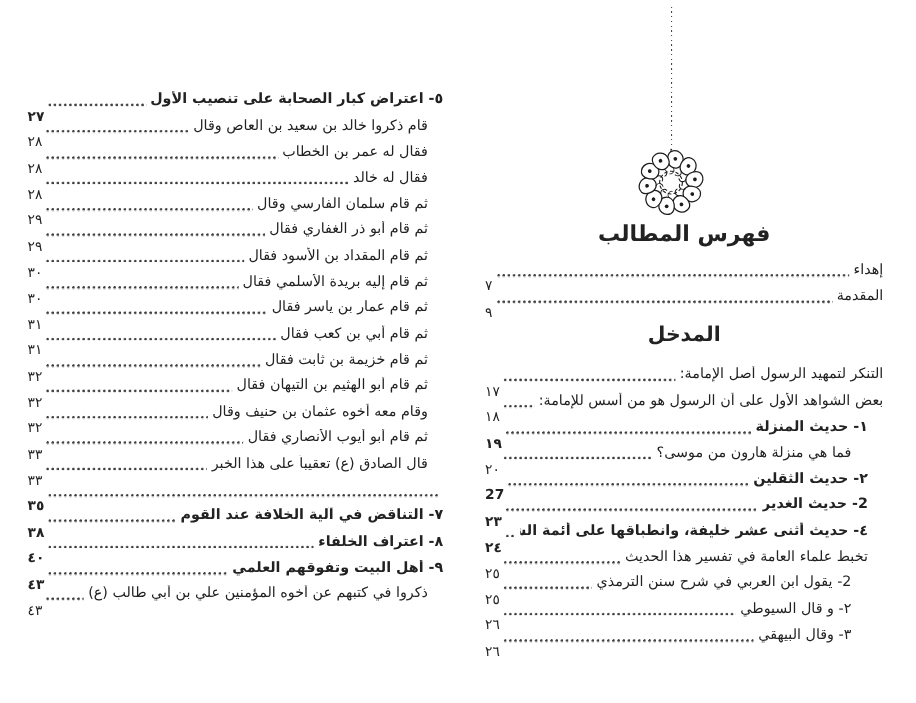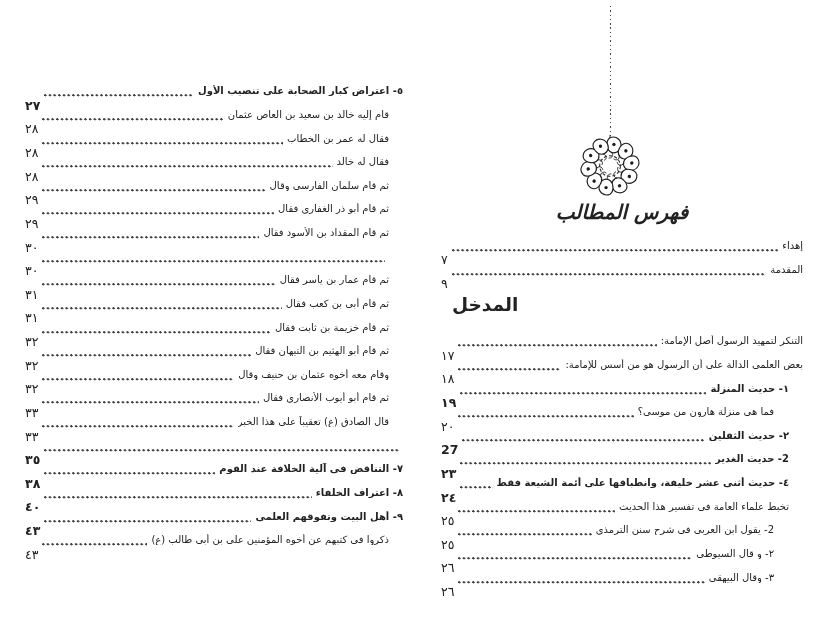--- a/index.html
+++ b/index.html
@@ -12,31 +12,31 @@
   .left-page{left:25px;width:378px;}
   .right-page{left:441px;width:362px;}
 
   
   .ornament{position:absolute;top:6px;left:138px;width:62px;}
   .hanger{width:1px;height:132px;margin:0 auto;
     background:repeating-linear-gradient(to bottom,#474747 0 1.3px,transparent 1.3px 4.3px);}
   .rosette{display:block;margin:-3px auto 0;}
 
   .toc-title{position:absolute;top:200px;left:0;right:0;margin:0;
-    text-align:center;font-size:20px;font-weight:700;letter-spacing:0;font-style:italic;}
-  .section-heading{position:absolute;top:294px;left:11px;right:0;margin:0;
-    text-align:left;font-size:18.5px;font-weight:700;}
+    text-align:center;font-size:20px;font-weight:700;letter-spacing:0;}
+  .section-heading{position:absolute;top:294px;left:0;right:0;margin:0;
+    text-align:center;font-size:18.5px;font-weight:700;}
 
   #front-toc{position:absolute;top:233px;left:0;right:0;}
   #front-toc .row{height:24px;}
   #main-toc{position:absolute;top:329px;left:0;right:0;}
   #left-toc{position:absolute;top:79px;left:0;right:0;}
 
   .row{display:flex;align-items:center;height:23.63px;}
-  .row .t{flex:0 1 auto;white-space:nowrap;overflow:hidden;font-size:10px;}
+  .row .t{flex:0 1 auto;white-space:nowrap;overflow:hidden;font-size:13px;}
   .row .num{flex:0 0 auto;white-space:nowrap;font-size:12.5px;padding-top:1px;margin-top:28px;}
   .row .dots{flex:1 1 10px;min-width:6px;height:3px;margin:0 4px;
     align-self:center;transform:translateY(5px);
     background-image:radial-gradient(circle at 1.3px 1.3px,#3d3d3d 1px,transparent 1.35px);
     background-size:4.7px 3px;background-repeat:repeat-x;}
   .row.bold .t,.row.bold .num{font-weight:700;}
   .row.lvl1{padding-right:14px;}
   .row.lvl2{padding-right:29px;}
 </style>
 </head>
@@ -45,21 +45,21 @@
 <div class="spread" style="--paper: #ffffff; --ink: #222222;">
 
   <section class="page left-page">
     <div id="left-toc">
         <div class="row lvl0 bold">
     <span class="t">٥- اعتراض كبار الصحابة على تنصيب الأول</span>
     <span class="dots"></span>
     <span class="num">٢٧</span>
   </div>
         <div class="row lvl1">
-    <span class="t">قام إليه خالد بن سعيد بن العاص عثمان</span>
+    <span class="t">قام ذكروا خالد بن سعيد بن العاص وقال</span>
     <span class="dots"></span>
     <span class="num">٢٨</span>
   </div>
         <div class="row lvl1">
     <span class="t">فقال له عمر بن الخطاب</span>
     <span class="dots"></span>
     <span class="num">٢٨</span>
   </div>
         <div class="row lvl1">
     <span class="t">فقال له خالد</span>
@@ -75,20 +75,21 @@
     <span class="t">ثم قام أبو ذر الغفاري فقال</span>
     <span class="dots"></span>
     <span class="num">٢٩</span>
   </div>
         <div class="row lvl1">
     <span class="t">ثم قام المقداد بن الأسود فقال</span>
     <span class="dots"></span>
     <span class="num">٣٠</span>
   </div>
         <div class="row lvl1">
+    <span class="t">ثم قام إليه بريدة الأسلمي فقال</span>
     <span class="dots"></span>
     <span class="num">٣٠</span>
   </div>
         <div class="row lvl1">
     <span class="t">ثم قام عمار بن ياسر فقال</span>
     <span class="dots"></span>
     <span class="num">٣١</span>
   </div>
         <div class="row lvl1">
     <span class="t">ثم قام أبي بن كعب فقال</span>
@@ -191,21 +192,21 @@
 
     <h2 class="section-heading">المدخل</h2>
 
     <div id="main-toc">
         <div class="row lvl0">
     <span class="t">التنكر لتمهيد الرسول أصل الإمامة:</span>
     <span class="dots"></span>
     <span class="num">١٧</span>
   </div>
         <div class="row lvl0">
-    <span class="t">بعض العلمي الدالة على أن الرسول هو من أسس للإمامة:</span>
+    <span class="t">بعض الشواهد الأول على أن الرسول هو من أسس للإمامة:</span>
     <span class="dots"></span>
     <span class="num">١٨</span>
   </div>
         <div class="row lvl1 bold">
     <span class="t">١- حديث المنزلة</span>
     <span class="dots"></span>
     <span class="num">١٩</span>
   </div>
         <div class="row lvl2">
     <span class="t">فما هي منزلة هارون من موسى؟</span>

